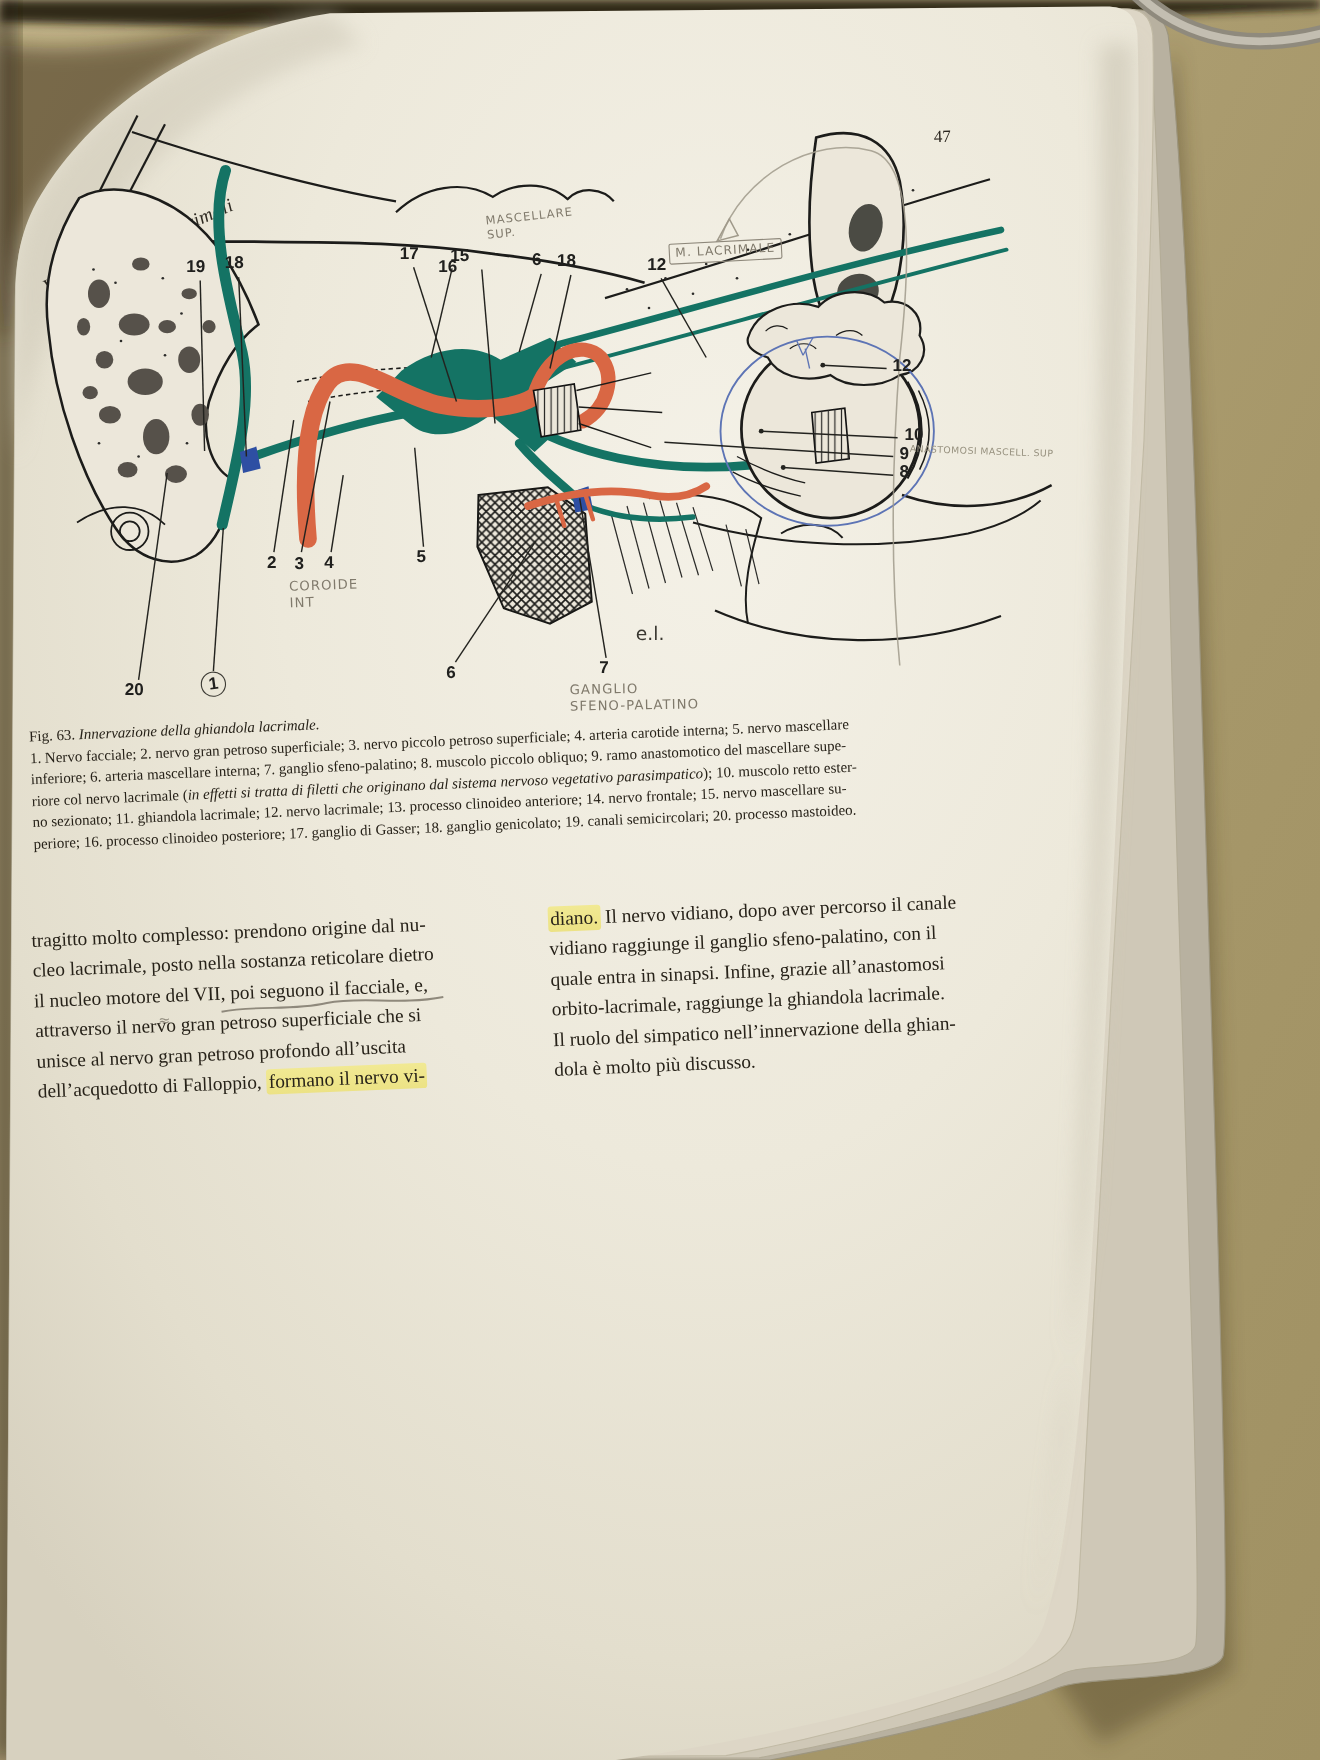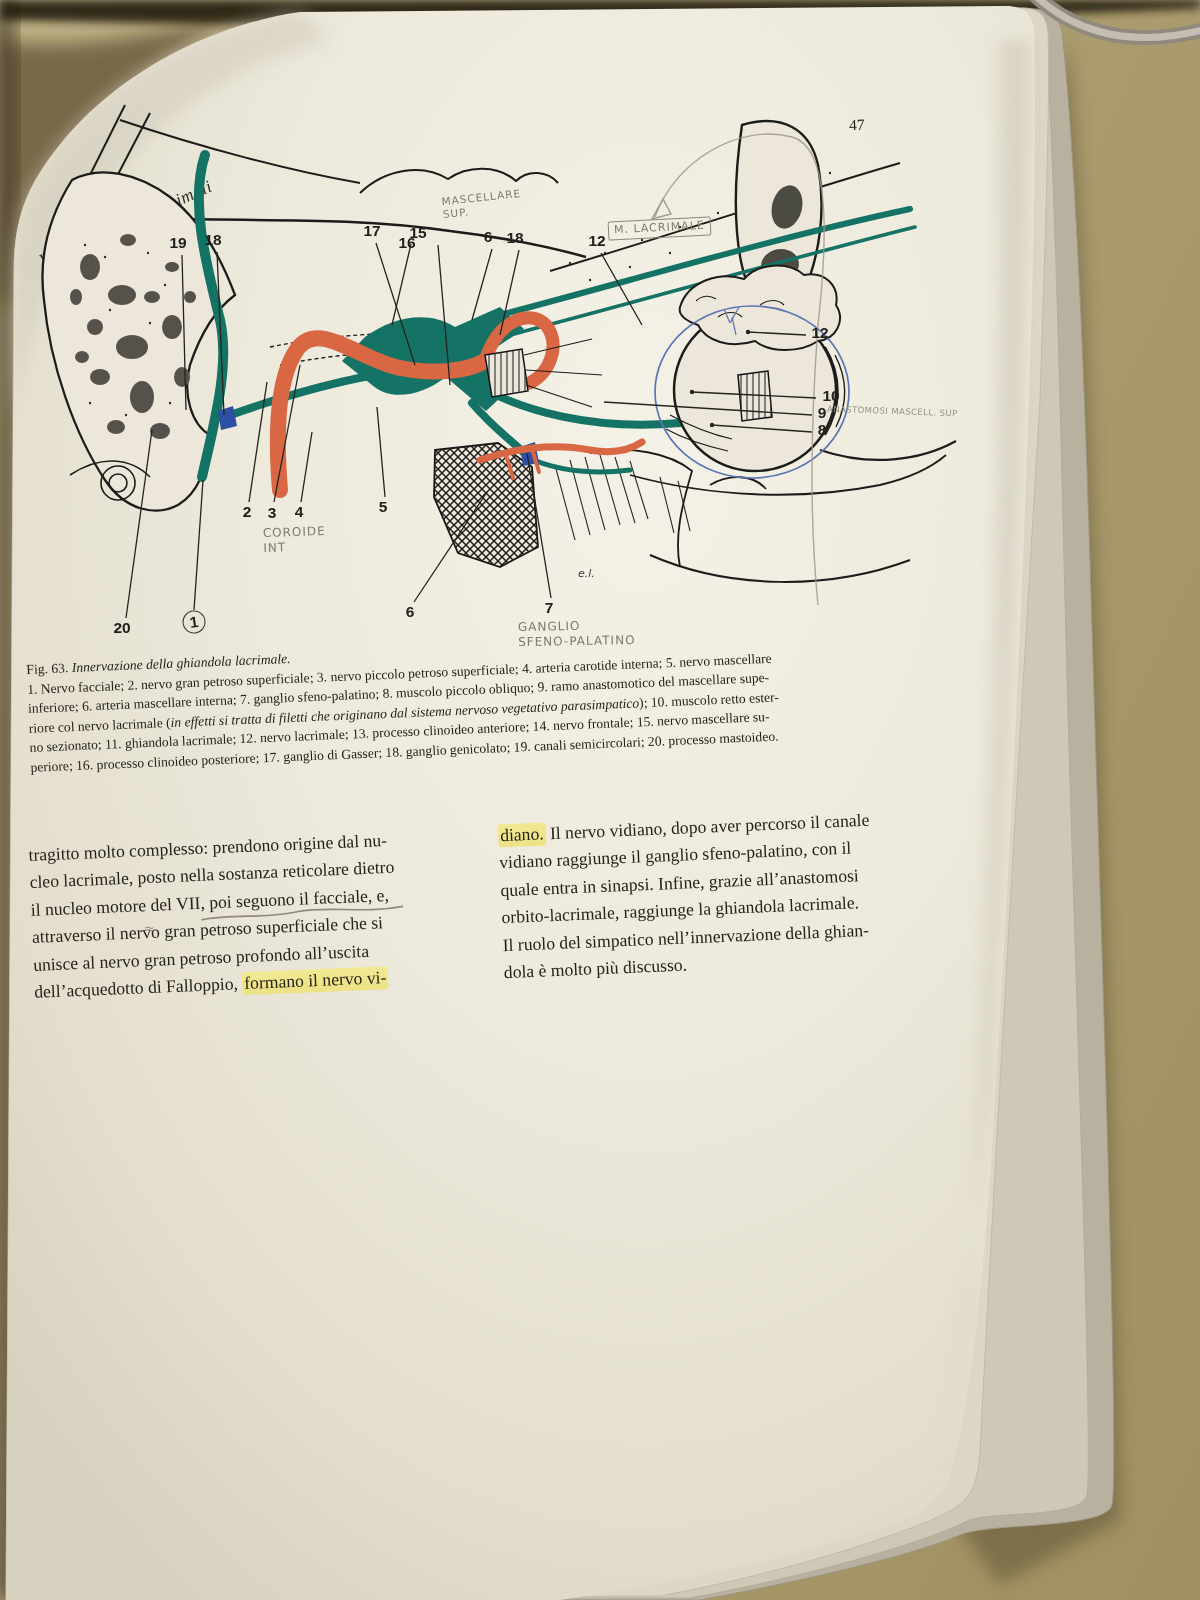--- a/index.html
+++ b/index.html
@@ -24,22 +24,22 @@
     font-size:15.5px;font-weight:600;color:#20201e;transform:translate(-50%,-50%);
   }
   .circled{border:1.6px solid #3c3a34;border-radius:50%;width:21px;height:21px;
     display:flex;align-items:center;justify-content:center;transform:translate(-50%,-50%) rotate(-8deg);}
   .hand{
     position:absolute;font-family:"DejaVu Sans",sans-serif;color:#807a6c;
     font-size:11.5px;letter-spacing:1px;line-height:1.25;white-space:nowrap;
   }
   .hand.small{font-size:8.5px;letter-spacing:.4px;color:#97917f;}
   .hand-box{border:1.2px solid #8d877a;padding:1px 5px 2px 5px;border-radius:2px;}
-  .signature{position:absolute;font-family:"DejaVu Sans",sans-serif;font-style:italic;
-    font-size:11px;color:#3a3831;}
+  .signature{position:absolute;font-family:"DejaVu Sans",sans-serif;
+    font-size:17px;color:#3a3831;}
   
   .caption{
     left:26px;top:660px;width:906px;transform:rotate(-2.4deg);transform-origin:left top;
     font-size:13.6px;line-height:19.6px;white-space:nowrap;color:#272219;
   }
   .caption .fig-label{font-style:normal;}
   .caption i{font-style:italic;}
   
   .bodytext{
     left:28px;top:842px;width:916px;height:200px;transform:rotate(-2.4deg);transform-origin:left top;

